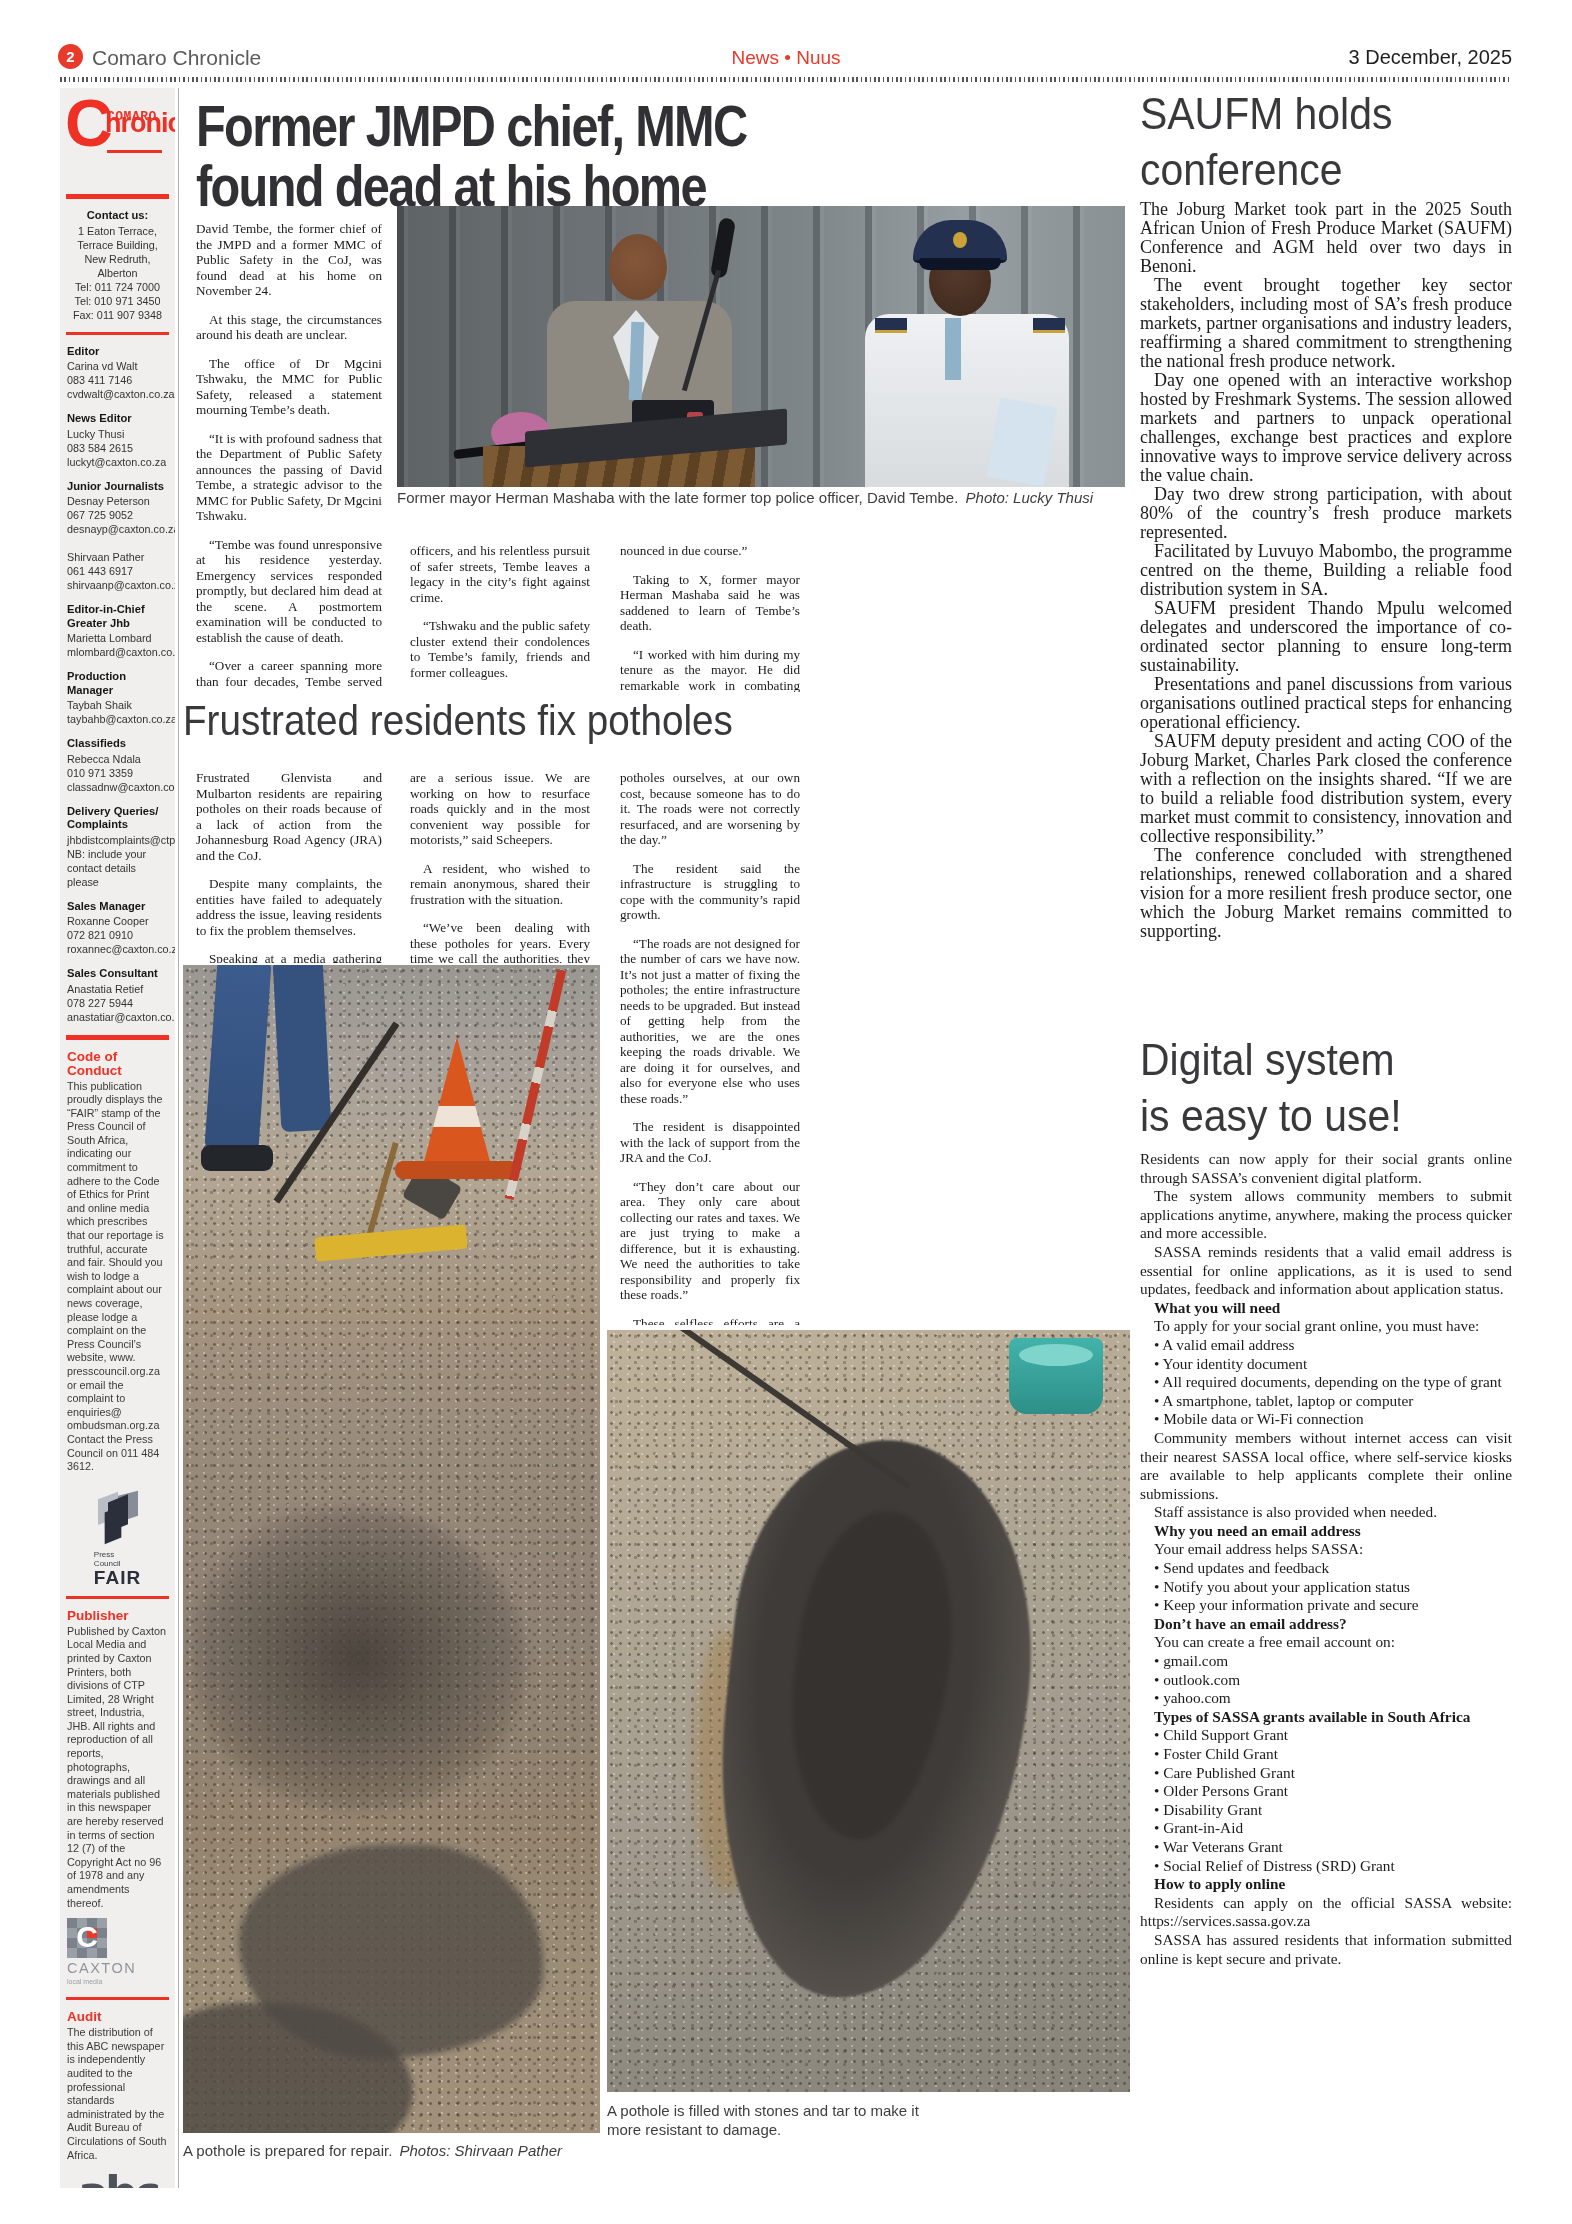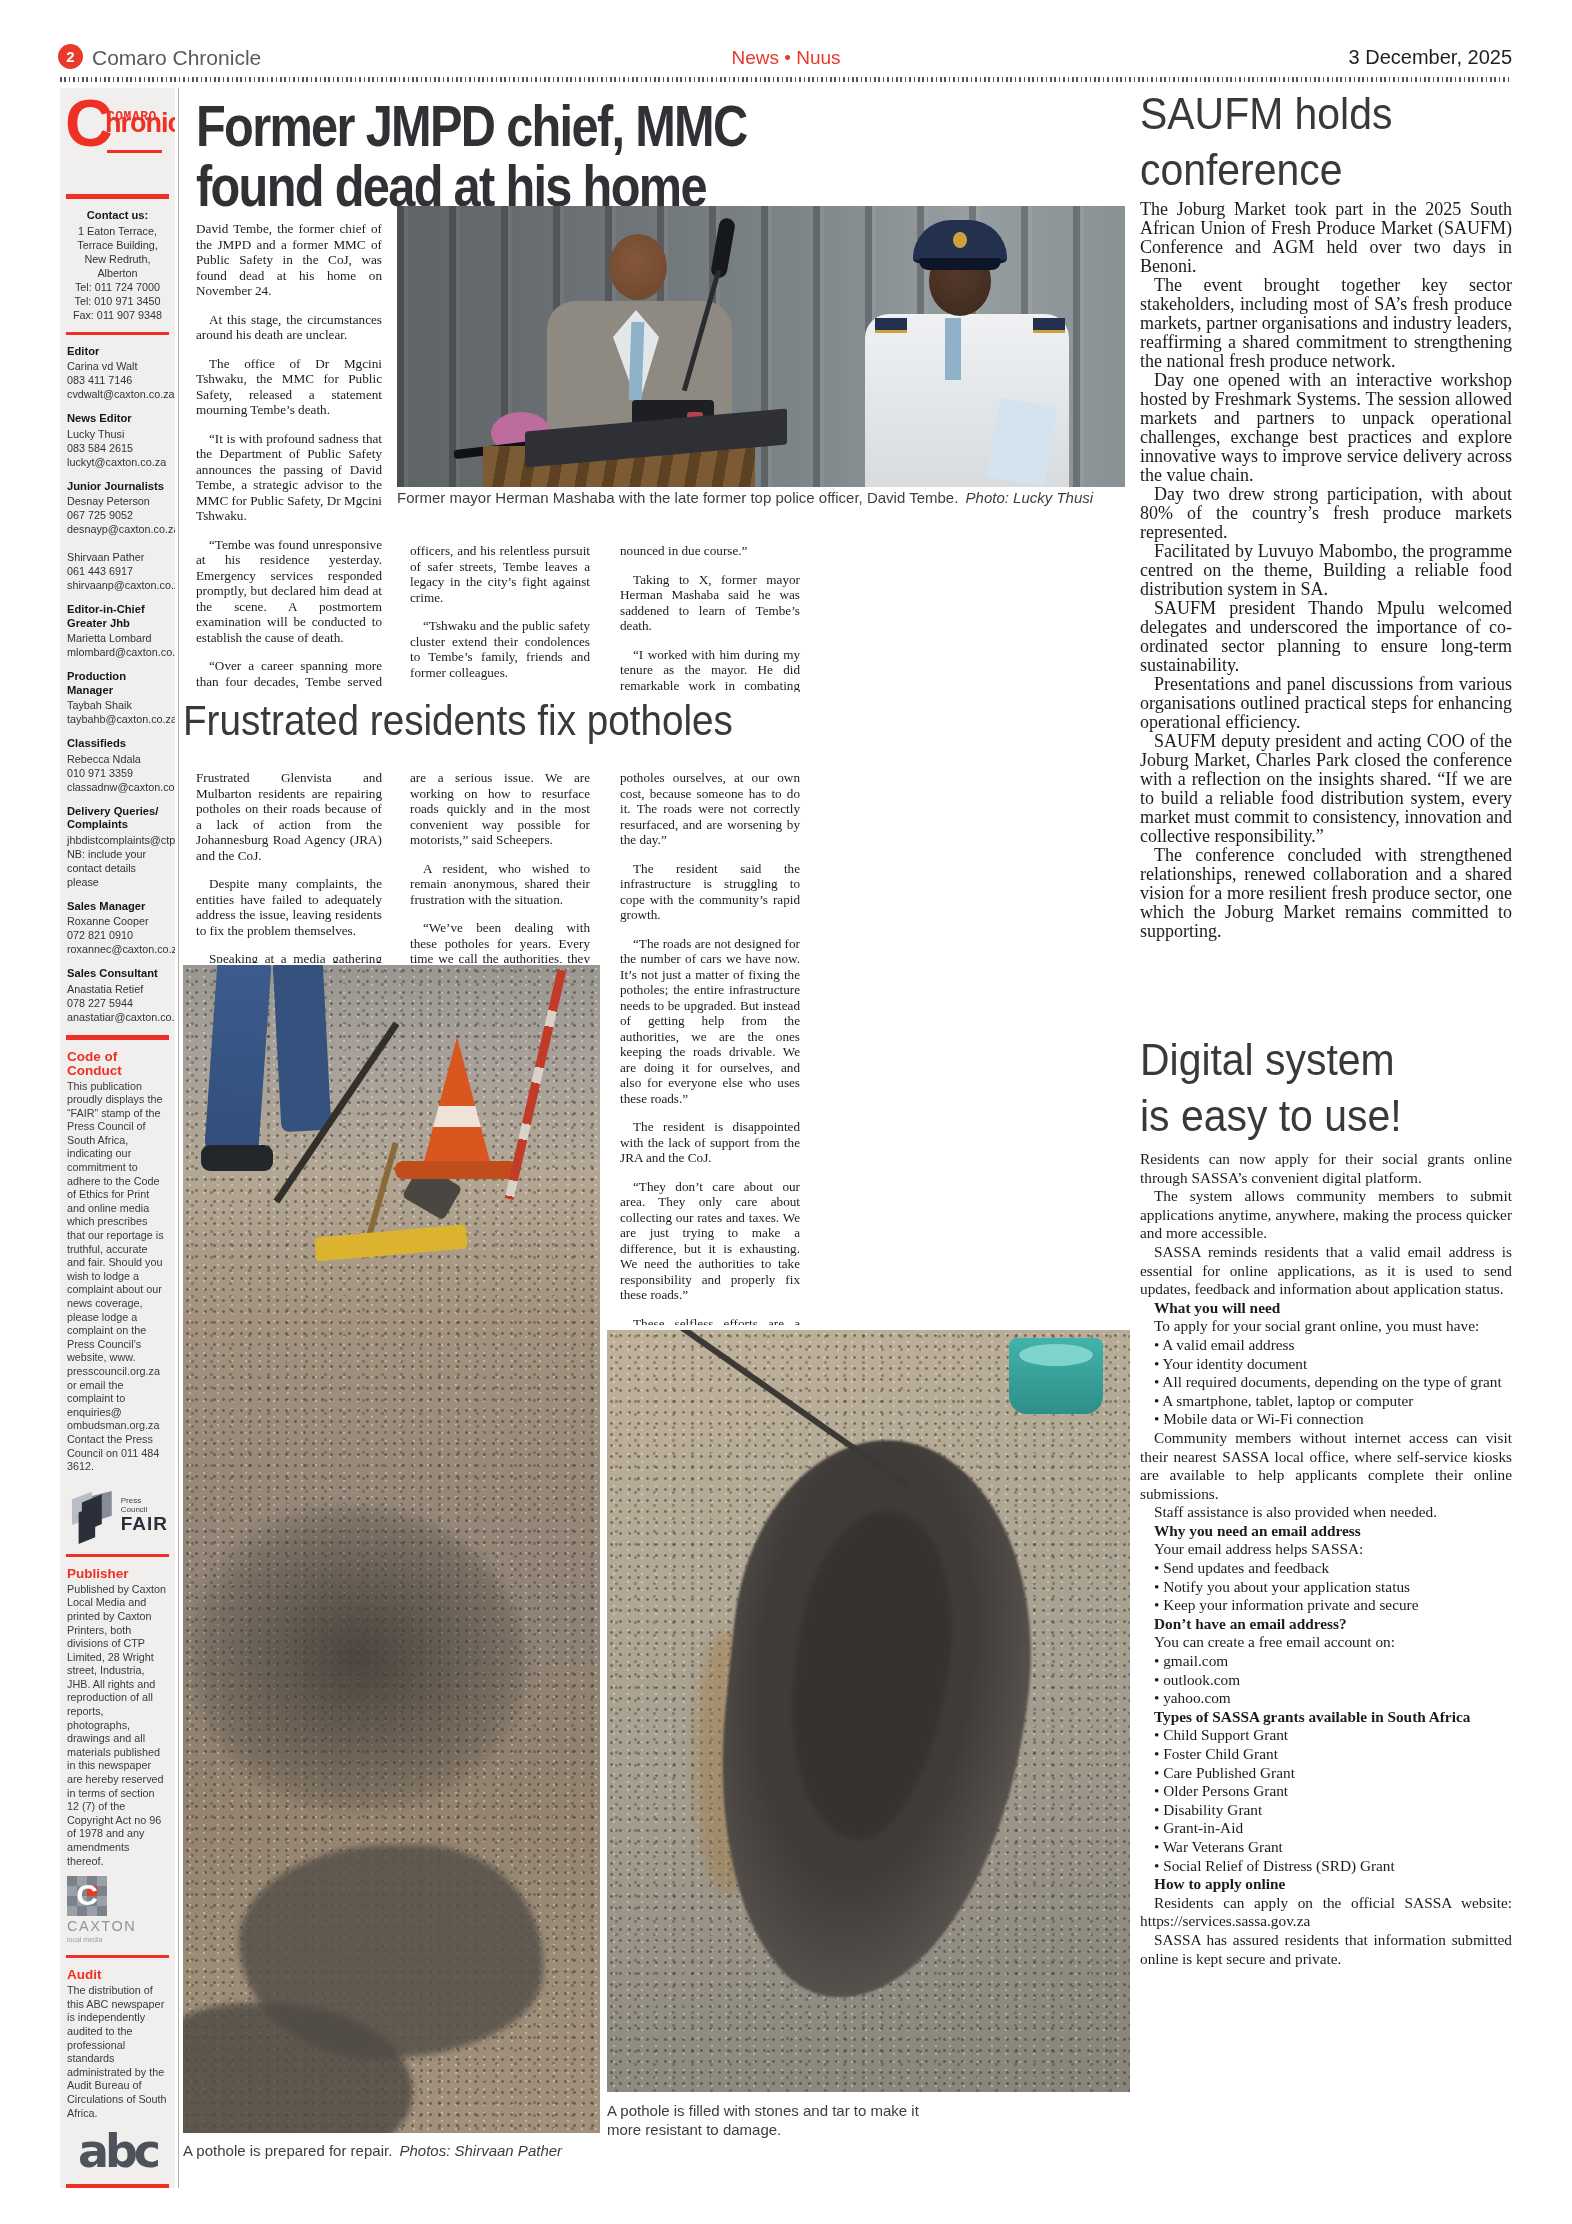--- a/index.html
+++ b/index.html
@@ -23,21 +23,21 @@
   .logo-rest{position:absolute;left:38px;top:22px;font-size:27px;font-weight:bold;color:#ee3124;letter-spacing:-1px;}
   .logo-dash{position:absolute;left:40px;top:56px;width:55px;height:3px;background:#ee3124;}
   .redrule{height:3px;background:#ee3124;margin:8px -1px 10px;}
   .redrule.thick{height:5px;}
   .s-contact{text-align:center;margin-bottom:10px;}
   .s-h{font-weight:bold;color:#161616;font-size:11.2px;line-height:13.5px;margin-bottom:1px;}
   .s-sec{margin-bottom:11px;}
   .s-lines div{min-height:14px;}
   .red-h{color:#ee3124;font-weight:bold;font-size:13.5px;margin-bottom:2px;}
   .s-body{font-size:10.8px;line-height:13.6px;color:#3a3a3a;}
-  .fair{display:flex;align-items:center;gap:4px;margin:10px 0 4px;}
+  .fair{display:flex;align-items:center;gap:4px;margin:10px 0 4px;flex-direction:column;}
   .fair-txt{font-size:8px;line-height:9px;color:#3a3f4a;}
   .fair-big{font-size:19px;font-weight:bold;color:#2a2f3b;line-height:20px;letter-spacing:1px;}
   .cx{margin:8px 0 2px;}
   .cx-mark{position:relative;width:40px;height:40px;
            background:repeating-conic-gradient(#9aa0a8 0 25%,#7b828c 0 50%) 0 0/20px 20px;}
   .cx-mark .cx-red{position:absolute;left:20px;top:10px;width:10px;height:10px;background:#e8392b;}
   .cx-c{position:absolute;left:0;top:0;width:40px;height:40px;color:#fff;font-size:30px;font-weight:bold;
         line-height:38px;text-align:center;}
   .cx-word{font-size:14.5px;color:#8f959c;letter-spacing:1.5px;margin-top:3px;}
   .cx-sub{font-size:7px;color:#9aa0a6;}

